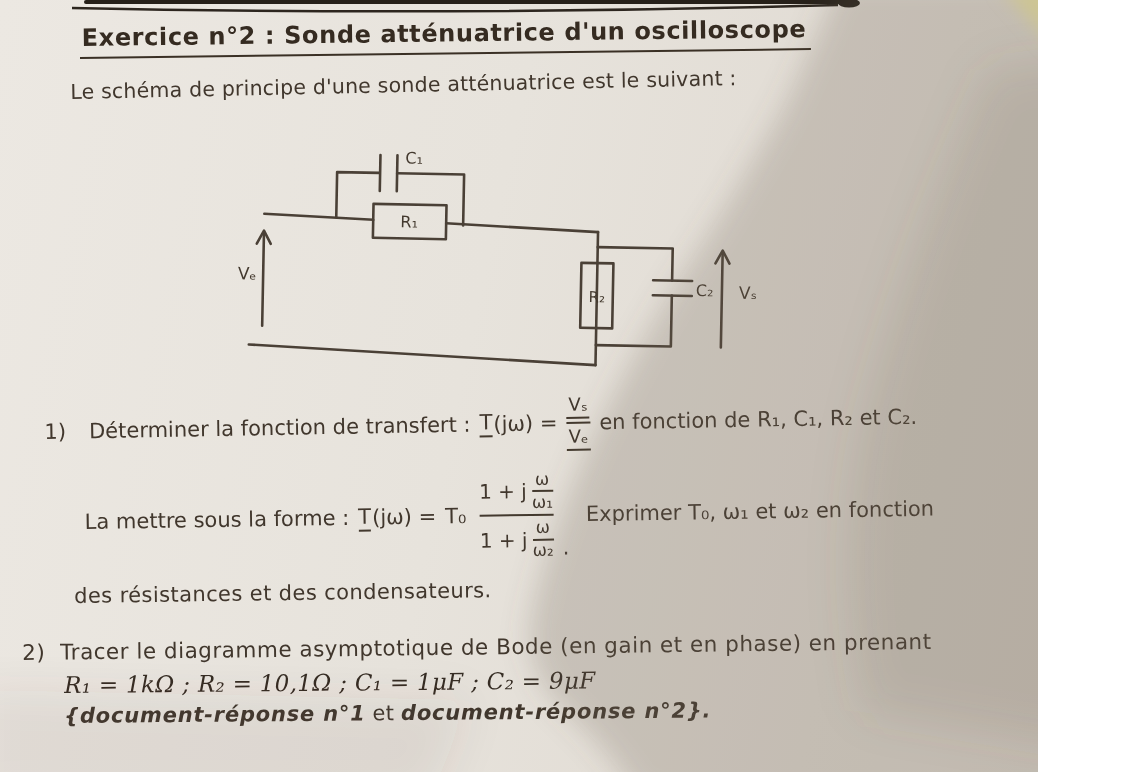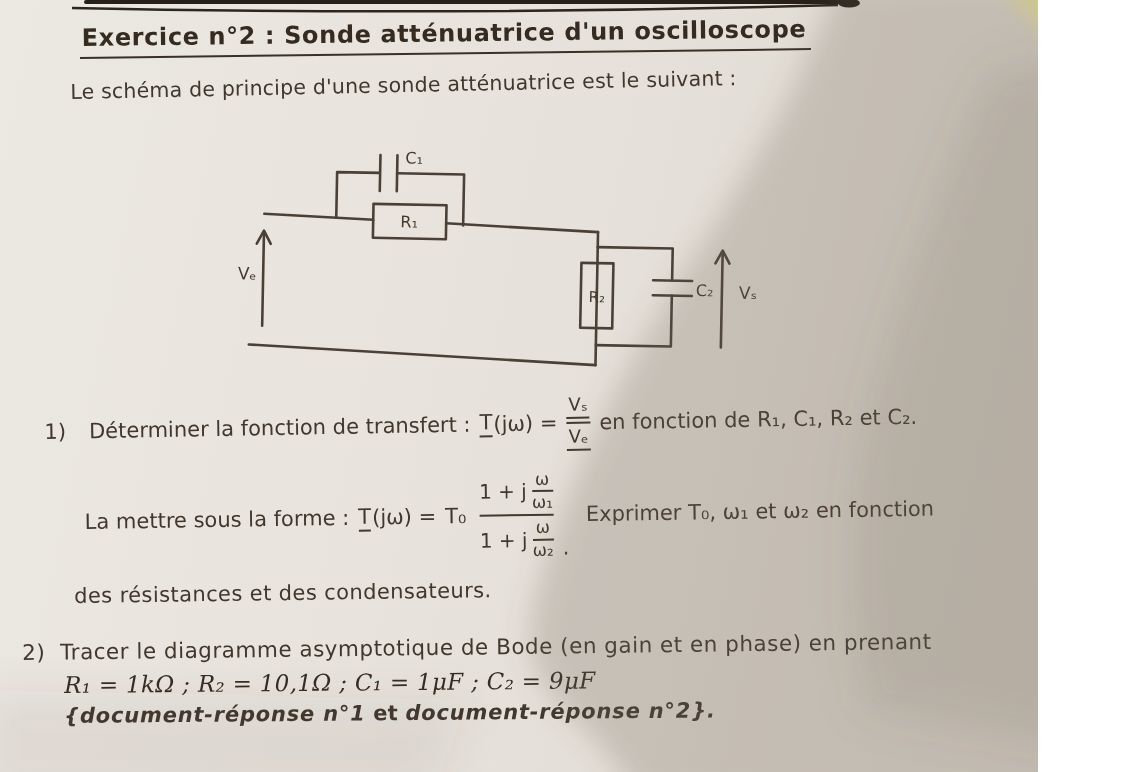--- a/index.html
+++ b/index.html
@@ -48,21 +48,21 @@
   #q1-line3{left:74px;top:584px;font-size:21px;letter-spacing:.4px;transform:rotate(-.8deg);transform-origin:left top;}
   #q2-line1{left:22px;top:640px;font-size:21.5px;letter-spacing:.5px;gap:15px;transform:rotate(-.7deg);transform-origin:left top;}
   #q2-values{
     left:64px;top:672px;font-size:23px;
     font-family:"DejaVu Serif","Liberation Serif",serif;font-style:italic;
     color:#362d24;letter-spacing:.3px;
     transform:rotate(-.5deg);transform-origin:left top;
   }
   #q2-line3{left:64px;top:704px;font-size:21px;font-style:italic;font-weight:bold;letter-spacing:.8px;
     transform:rotate(-.5deg);transform-origin:left top;}
-  #q2-line3 .conj{font-weight:bold;font-style:normal;letter-spacing:.2px;}
+  #q2-line3 .conj{font-weight:normal;font-style:normal;letter-spacing:.2px;}
   
   .overlay{pointer-events:none;}
 </style>
 </head>
 <body>
 
 <div id="page">
 
   <svg class="abs overlay" style="left:0;top:0" width="1136" height="26" viewBox="0 0 1136 26">
     <rect x="84" y="0" width="766" height="4" rx="2" fill="#262019"></rect>

